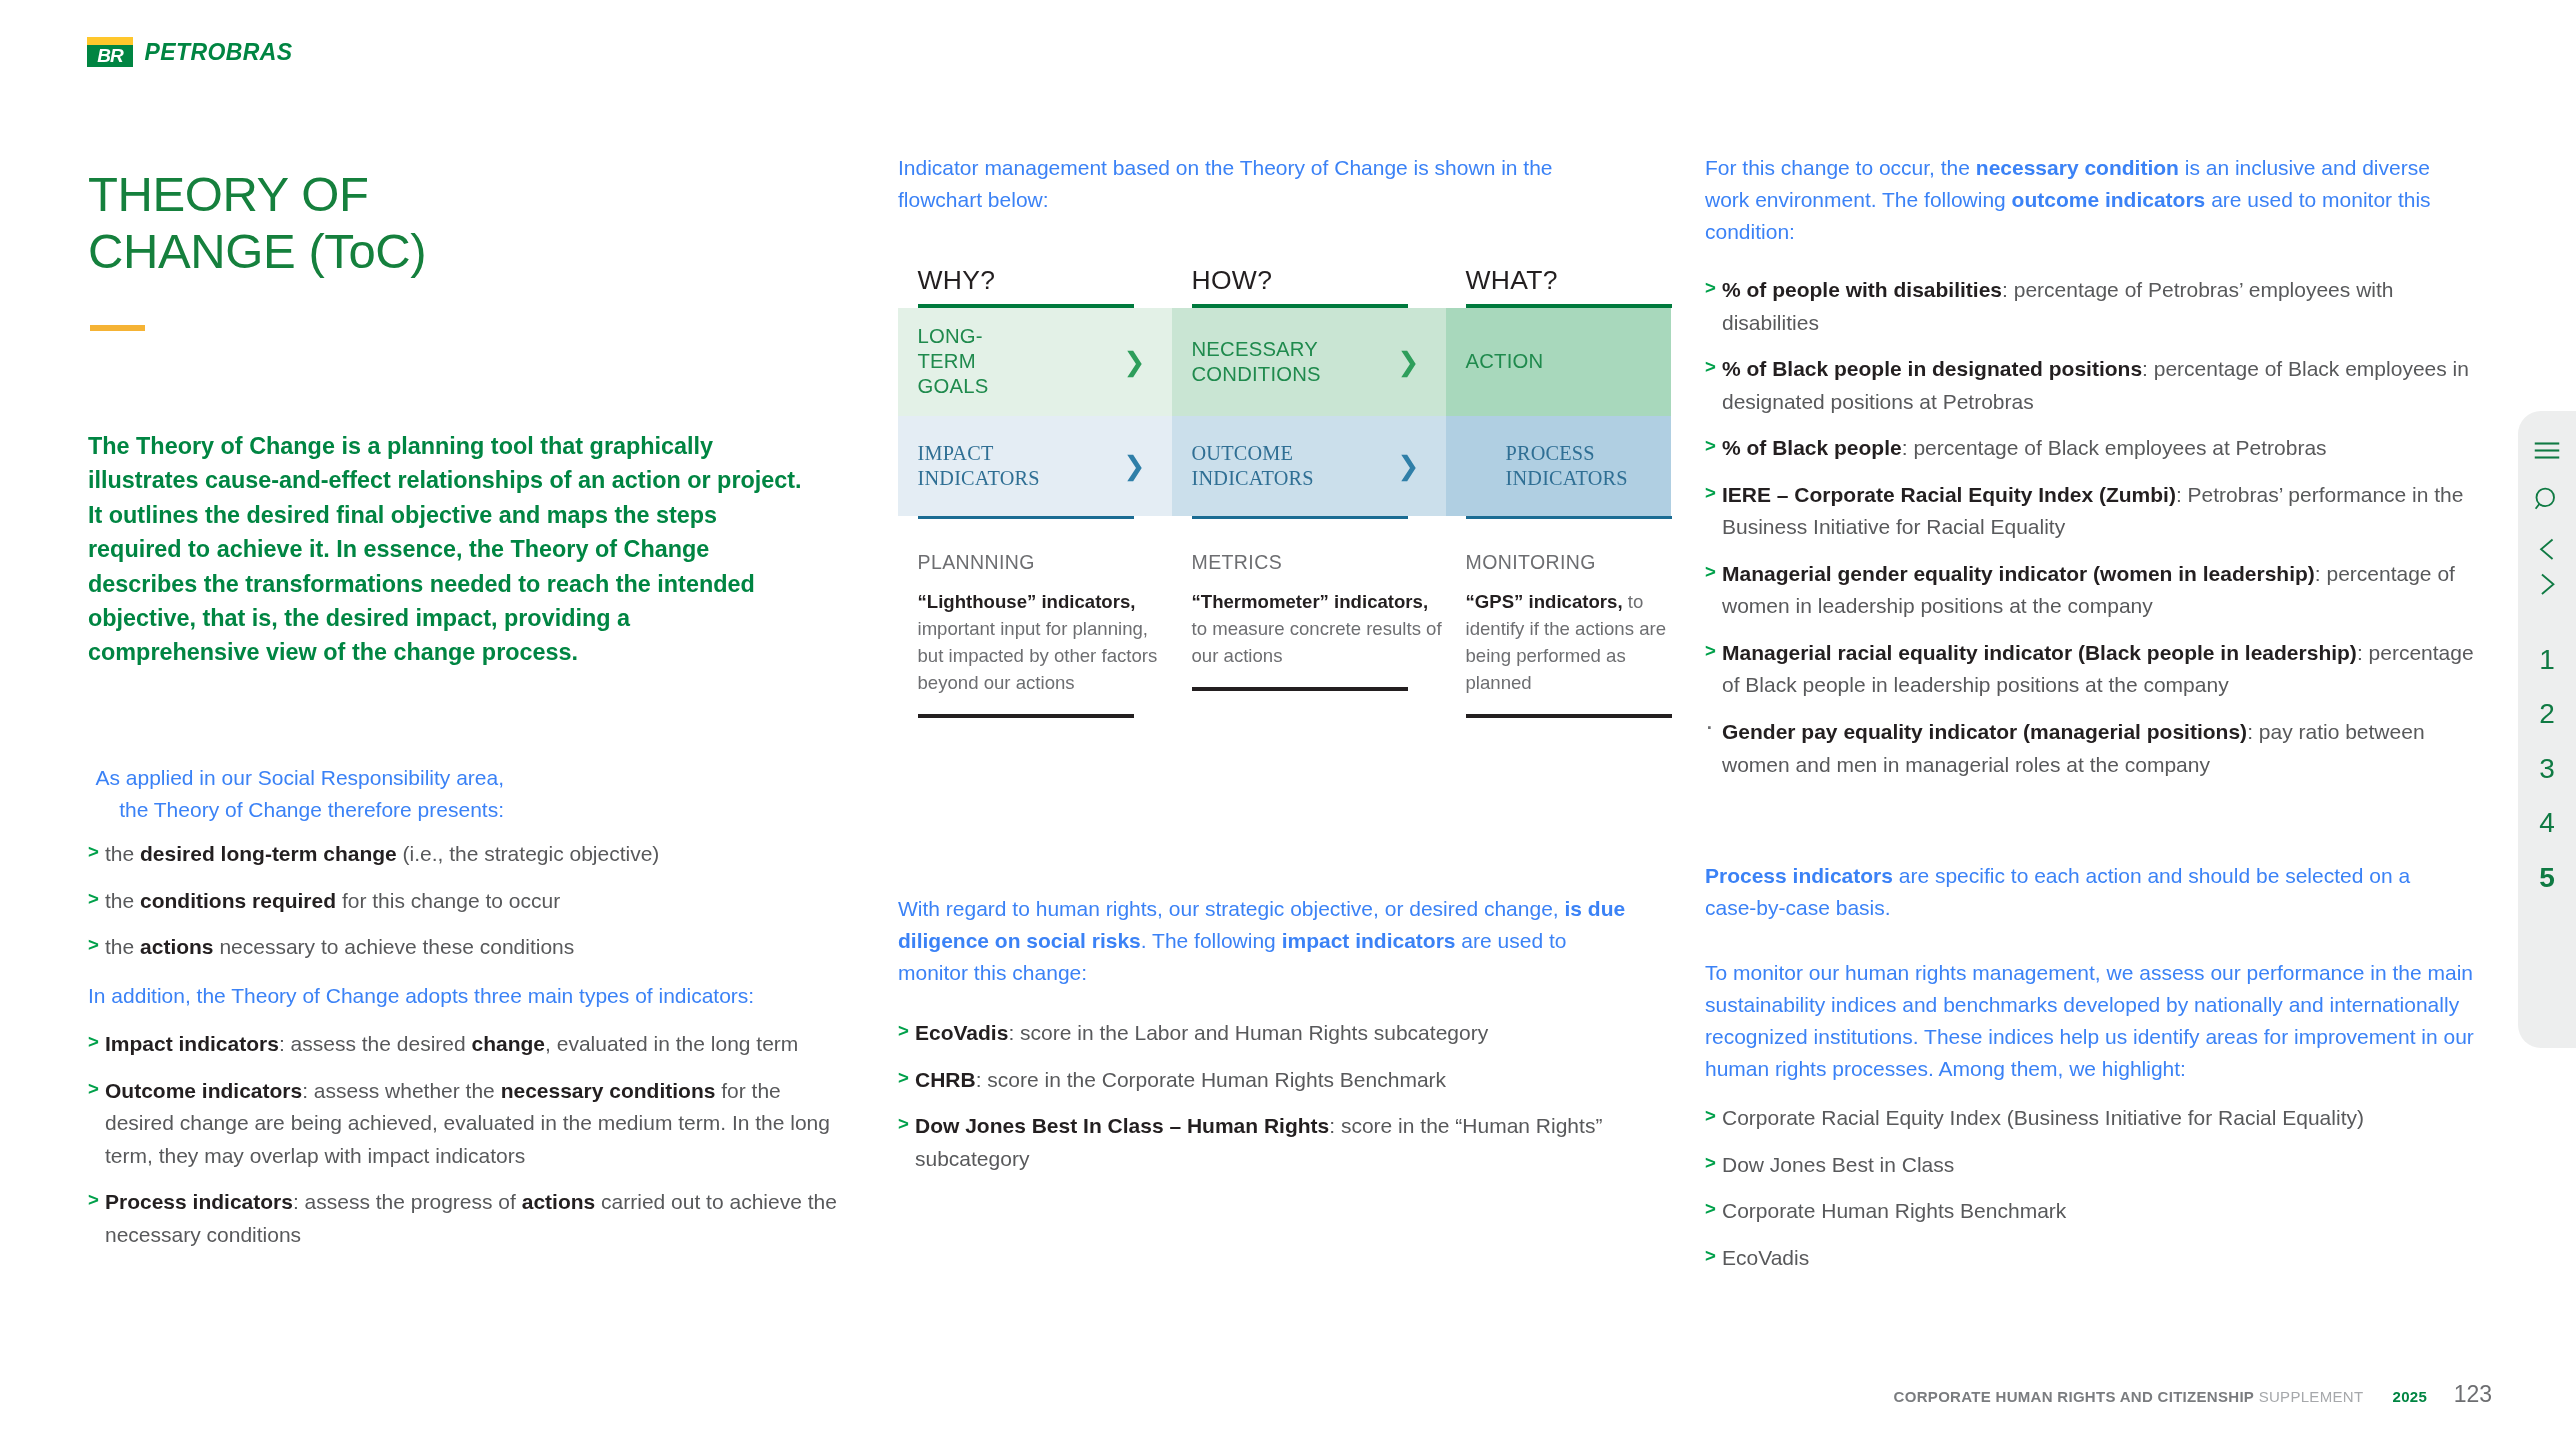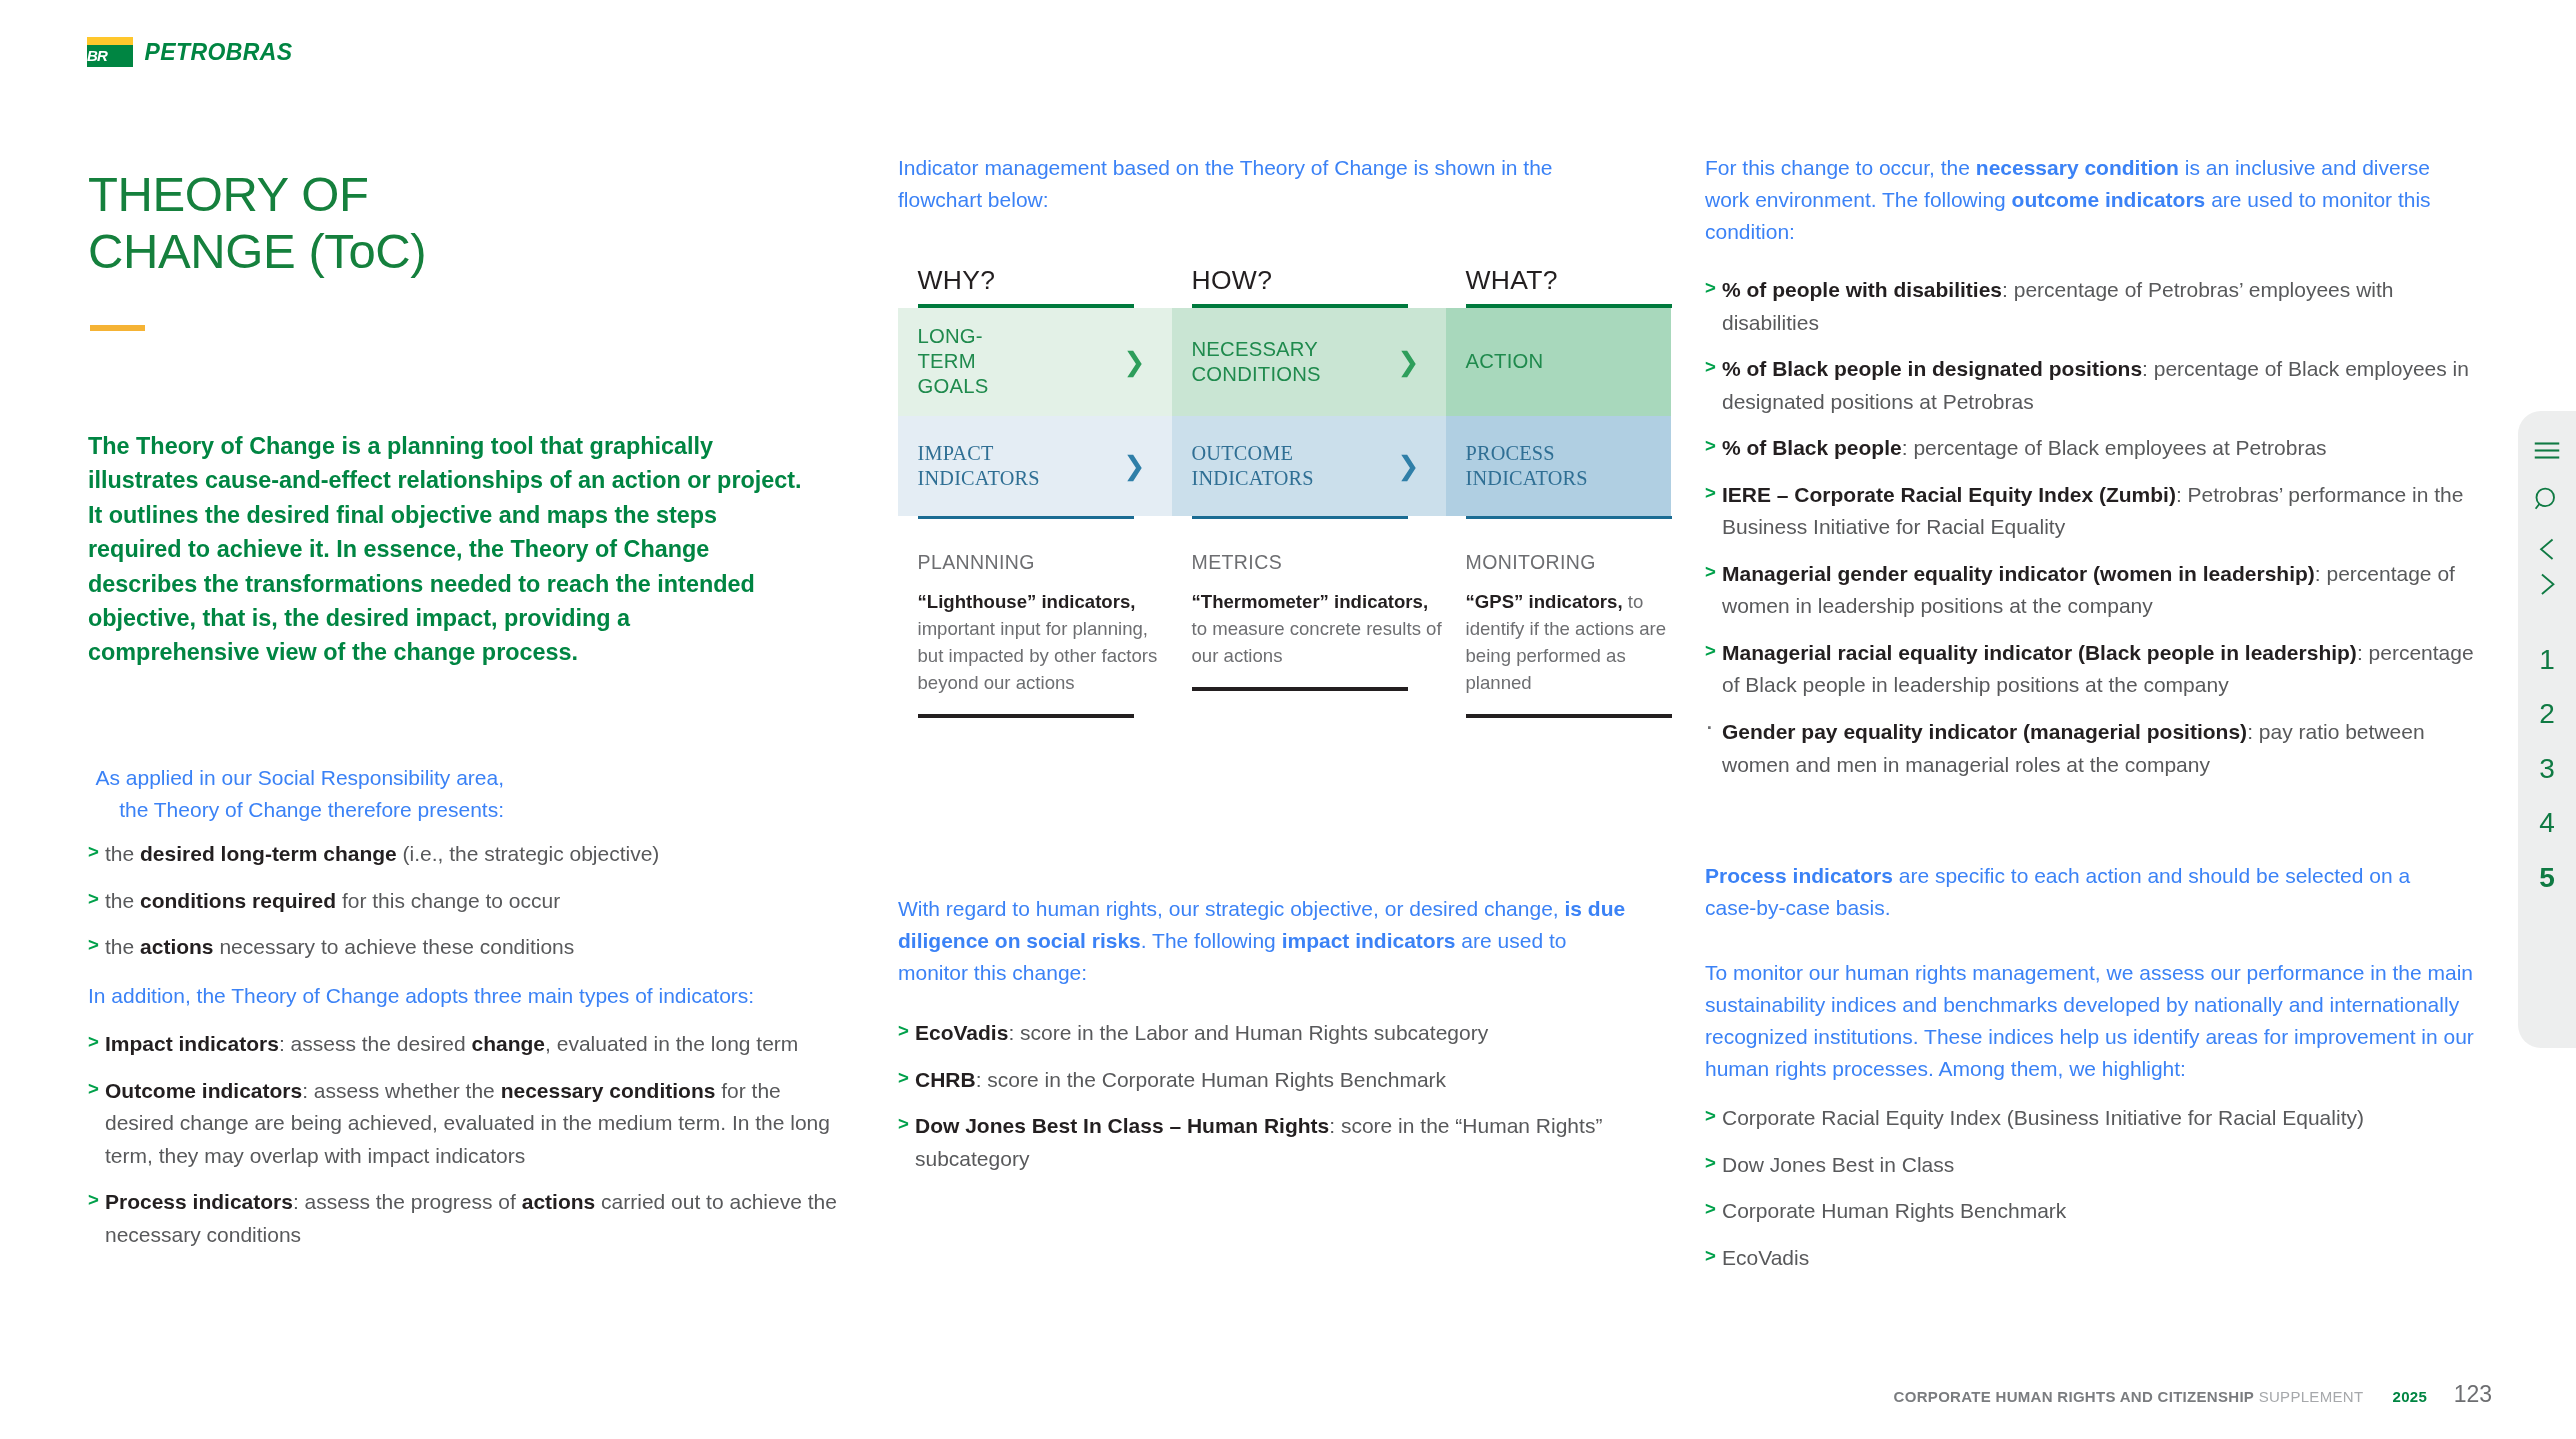--- a/index.html
+++ b/index.html
@@ -12,22 +12,22 @@
     overflow: hidden;
   }
 
   
   #logo { position: absolute; left: 87px; top: 37px; display: flex; align-items: flex-end; gap: 11.5px; }
   #logo .mark { width: 46px; height: 30px; position: relative; }
   #logo .mark .bar-y { position: absolute; left: 0; top: 0; width: 46px; height: 8px; background: #FFC72C; }
   #logo .mark .bar-g { position: absolute; left: 0; top: 8px; width: 46px; height: 22px; background: #008542; }
   #logo .mark .br {
     position: absolute; left: 0; top: 9.7px; width: 46px; height: 18.6px;
-    color: #fff; font-weight: 700; font-style: italic; font-size: 15px;
-    letter-spacing: -0.9px; line-height: 18.6px;
+    color: #fff; font-weight: 700; font-style: italic; font-size: 19px;
+    letter-spacing: -0.9px; text-align: center; line-height: 18.6px;
     font-family: "Liberation Sans", sans-serif;
   }
   #logo .word {
     color: #008542; font-weight: 700; font-style: italic; font-size: 23px;
     letter-spacing: 0.4px; line-height: 1; padding-bottom: 2.7px;
   }
 
   
   #page-title {
     position: absolute; left: 88px; top: 166px;
@@ -93,21 +93,21 @@
   #flow .band.green { height: 108px; }
   #flow .band.green .c1 { width: 274px; background: #e3f1e7; }
   #flow .band.green .c2 { width: 274px; background: #c9e5d3; }
   #flow .band.green .c3 { width: 225px; background: #a8d8bc; }
   #flow .band.green .lbl { color: #1f8a4d; }
   #flow .band.green .arrow { color: #2e9e5b; }
   
   #flow .band.blue { height: 100px; font-family: Liberation Serif, serif; }
   #flow .band.blue .c1 { width: 274px; background: #e4edf4; }
   #flow .band.blue .c2 { width: 274px; background: #cbdfeb; }
-  #flow .band.blue .c3 { width: 225px; background: #b0cfe2; }
+  #flow .band.blue .c3 { width: 225px; background: #b0cfe2; padding-left: 40px; }
   #flow .band.blue .lbl { color: #2f6f94; }
   #flow .band.blue .arrow { color: #2f7fa8; }
 
   #flow .rule-row.blue .seg i { background: #1b6c93; }
 
   #flow .caps { display: flex; margin-top: 32px; }
   #flow .caps .capcol { padding-left: 19.5px; }
   #flow .caps .capcol.c1 { width: 274px; }
   #flow .caps .capcol.c2 { width: 274px; }
   #flow .caps .capcol.c3 { width: 225px; }

